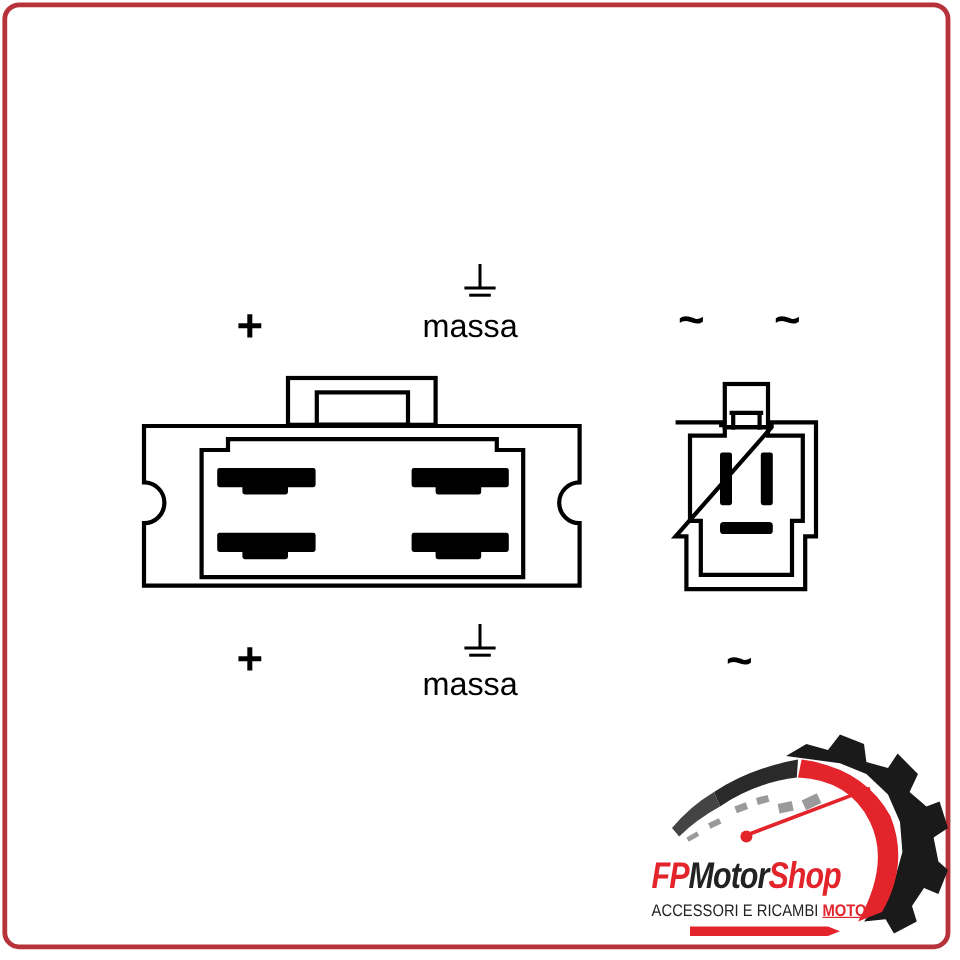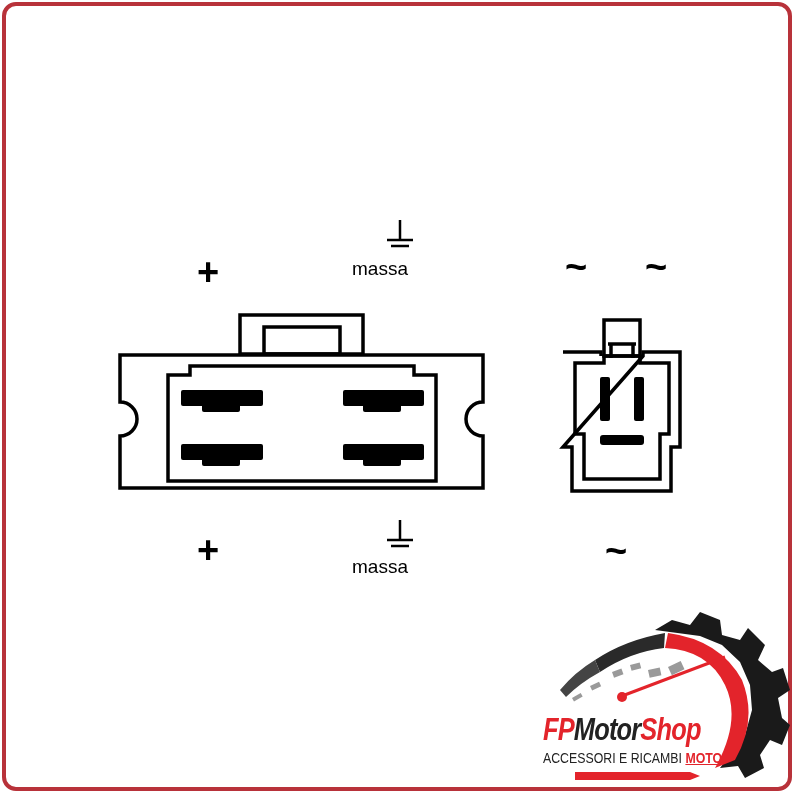--- a/index.html
+++ b/index.html
@@ -1,21 +1,21 @@
 <!DOCTYPE html>
 <html><head>
 <meta charset="utf-8">
 <style>
   html, body { margin:0; padding:0; background:#ffffff; }
   body { width:800px; height:800px; position:relative; overflow:hidden; font-family:"Liberation Sans", sans-serif; }
   .frame { position:absolute; left:2px; top:2px; width:790px; height:789px; border:4px solid #b8323a; border-radius:14px; box-sizing:border-box; }
   svg.diagram { position:absolute; left:0; top:0; width:800px; height:800px; }
   .label { position:absolute; color:#000; white-space:nowrap; }
   .plus { font-size:38px; font-weight:bold; line-height:1; }
-  .massa { font-size:19px; line-height:1; }
+  .massa { font-size:27px; line-height:1; }
   .tilde { font-size:38px; font-weight:bold; line-height:1; }
   .logo-title { position:absolute; left:543px; top:712px; font-size:31px; font-weight:bold; font-style:italic; letter-spacing:-1px; transform:scaleX(0.82); transform-origin:left top; white-space:nowrap; }
   .logo-title .fp { color:#e3242b; }
   .logo-title .motor { color:#222; }
   .logo-title .shop { color:#e3242b; }
   .logo-sub { position:absolute; left:543px; top:750px; font-size:14px; color:#222; white-space:nowrap; transform:scaleX(0.88); transform-origin:left top; }
   .logo-sub .moto { color:#e3242b; font-weight:bold; text-decoration:underline; }
 </style>
 </head>
 <body>

